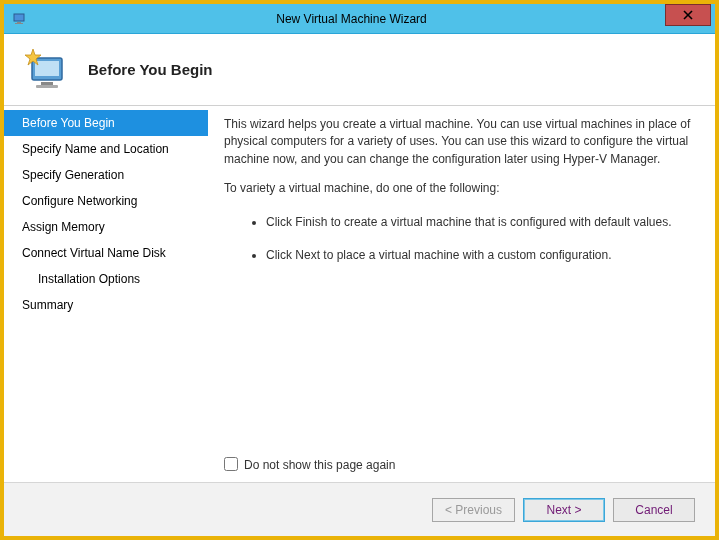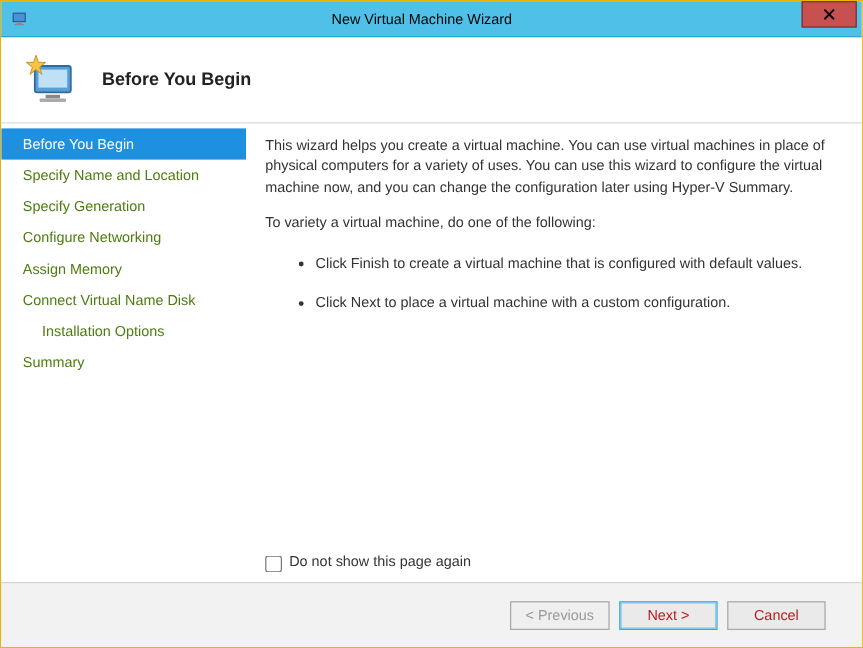--- a/index.html
+++ b/index.html
@@ -1,19 +1,19 @@
 <!DOCTYPE html>
 <html><head>
 <meta charset="utf-8">
 <style>
   * { box-sizing: border-box; }
   html, body { margin: 0; padding: 0; font-family: "Segoe UI", Tahoma, sans-serif; font-size: 12px; color: #000; }
   .window {
     width: 719px; height: 540px;
-    border: 1px solid #eab308;
+    border: 4px solid #eab308;
     background: #fff;
     display: flex; flex-direction: column;
     position: relative;
   }
   .titlebar {
     height: 30px;
     background: #4fc1e9;
     display: flex; align-items: center;
     position: relative;
     border-bottom: 1px solid #2aa5d8;
@@ -46,55 +46,55 @@
   .header-title { font-size: 15px; font-weight: 600; color: #222; }
   .body-area {
     flex: 1; display: flex; background: #fff; overflow: hidden;
   }
   .sidebar {
     width: 204px; padding: 4px 0;
     background: #fff;
   }
   .side-item {
     padding: 4px 6px 4px 18px;
-    font-size: 12px; color: #4d7c0f;
+    font-size: 12px; color: #000000;
     cursor: pointer;
     line-height: 18px;
   }
   .side-item.indent { padding-left: 34px; }
   .side-item.selected {
     background: #1e90e0;
     color: #fff;
   }
   .content {
     flex: 1; padding: 10px 24px 10px 16px;
     font-size: 12px; color: #333;
     line-height: 1.45;
     position: relative;
   }
   .content p { margin: 0 0 12px 0; }
   .content ul { margin: 0 0 12px 0; padding-left: 26px; }
   .content li { margin: 16px; }
   .checkbox-row {
     position: absolute; bottom: 8px; left: 16px;
-    display: flex; align-items: flex-end; gap: 6px;
+    display: flex; align-items: flex-start; gap: 6px;
   }
   .checkbox-row input { width: 14px; height: 14px; margin: 0; }
   .footer {
     height: 54px;
     border-top: 1px solid #d6d6d6;
     background: #f2f2f2;
     display: flex; align-items: center; justify-content: flex-end;
-    gap: 8px; padding-right: 30px;
+    gap: 8px; padding-right: 20px;
   }
   .btn {
     min-width: 82px; height: 24px;
     border: 1px solid #a6a6a6;
     background: #eaeaea;
-    font-size: 12px; color: #b91c1c;
+    font-size: 12px; color: #701a75;
     cursor: pointer;
     padding: 0 12px;
   }
   .btn:disabled { color: #9a9a9a; cursor: default; background: #efefef; }
   .btn.default { border-color: #3ca6d8; box-shadow: 0 0 0 1px #7cc8e8 inset; }
 </style>
 </head>
 <body>
 
 <div class="window">
@@ -135,21 +135,21 @@
       <div class="side-item">Specify Name and Location</div>
       <div class="side-item">Specify Generation</div>
       <div class="side-item">Configure Networking</div>
       <div class="side-item">Assign Memory</div>
       <div class="side-item">Connect Virtual Name Disk</div>
       <div class="side-item indent">Installation Options</div>
       <div class="side-item">Summary</div>
     </div>
 
     <div class="content">
-      <p>This wizard helps you create a virtual machine. You can use virtual machines in place of physical computers for a variety of uses. You can use this wizard to configure the virtual machine now, and you can change the configuration later using Hyper-V Summary.</p>
+      <p>This wizard helps you create a virtual machine. You can use virtual machines in place of physical computers for a variety of uses. You can use this wizard to configure the virtual machine now, and you can change the configuration later using Hyper-V Manager.</p>
       <p>To variety a virtual machine, do one of the following:</p>
       <ul>
         <li>Click Finish to create a virtual machine that is configured with default values.</li>
         <li>Click Next to place a virtual machine with a custom configuration.</li>
       </ul>
       <div class="checkbox-row">
         <input type="checkbox" style="">
         <label>Do not show this page again</label>
       </div>
     </div>

